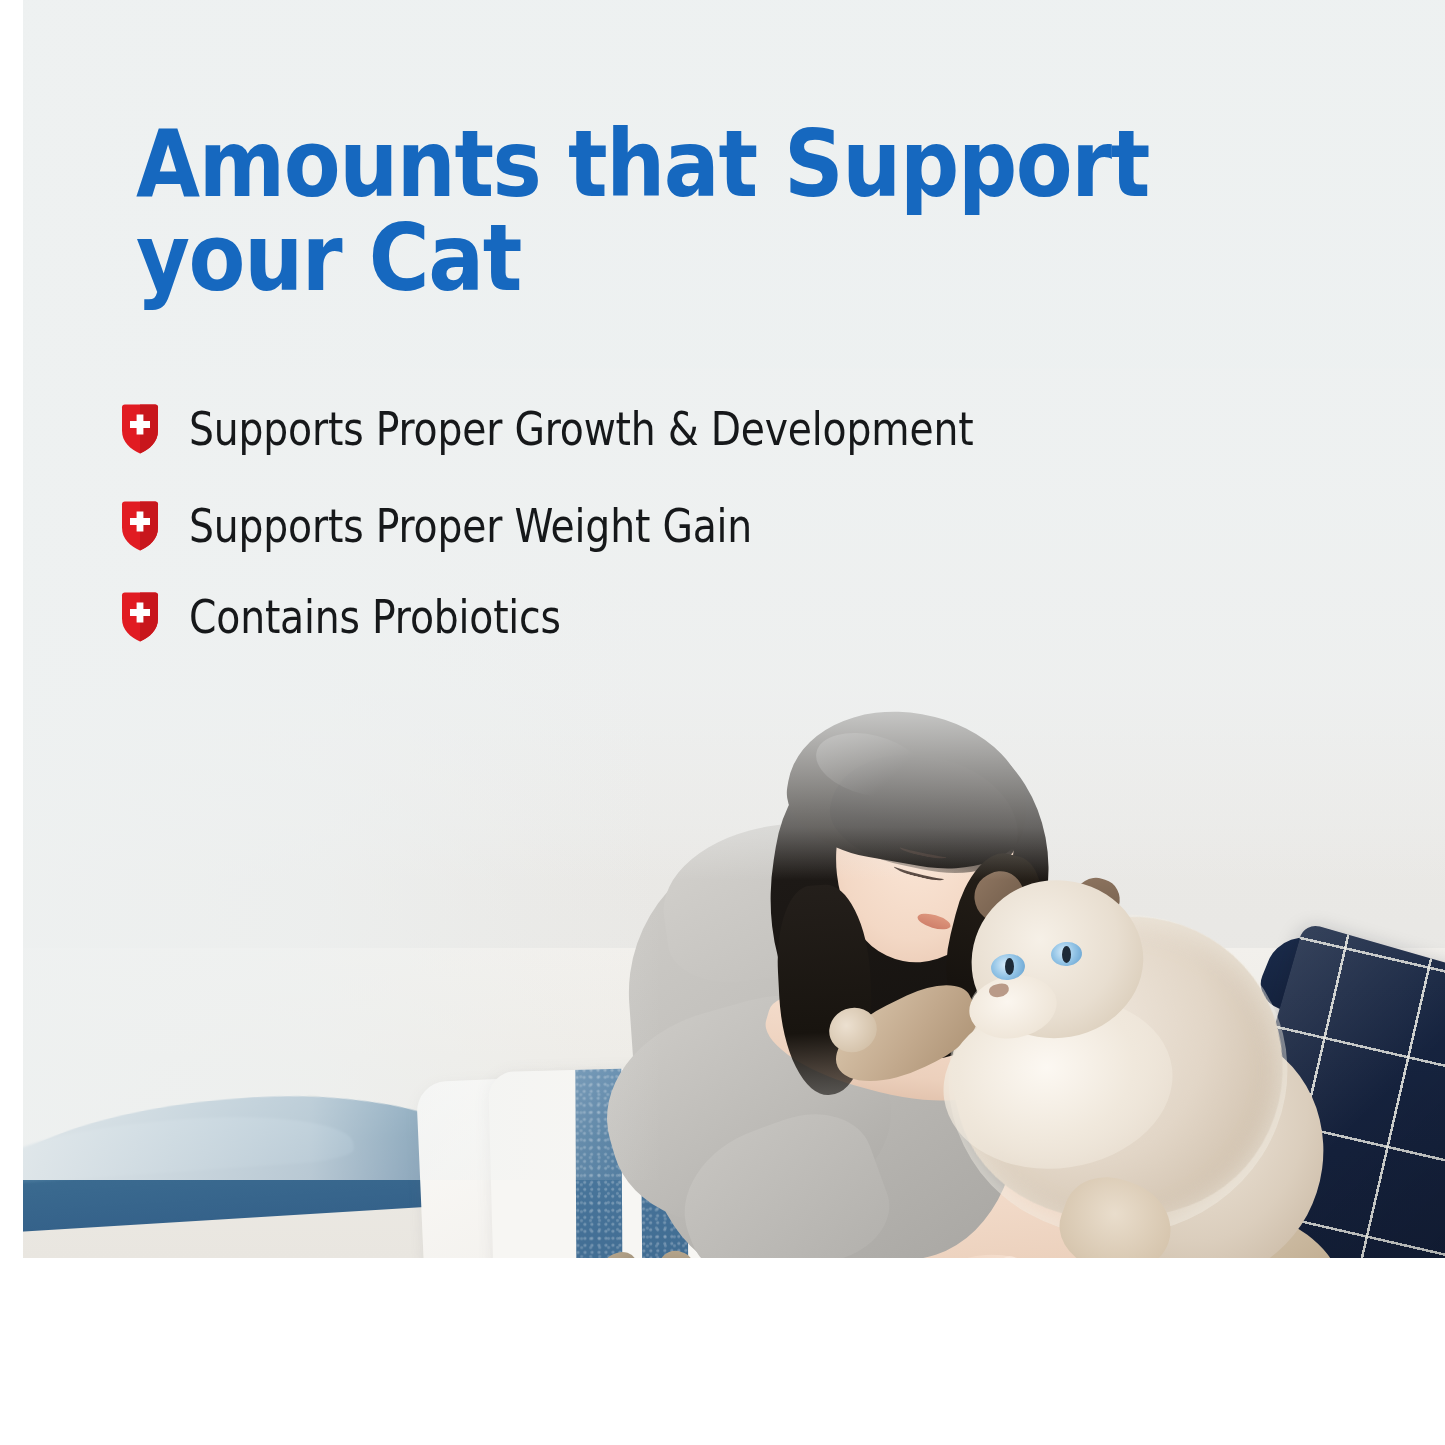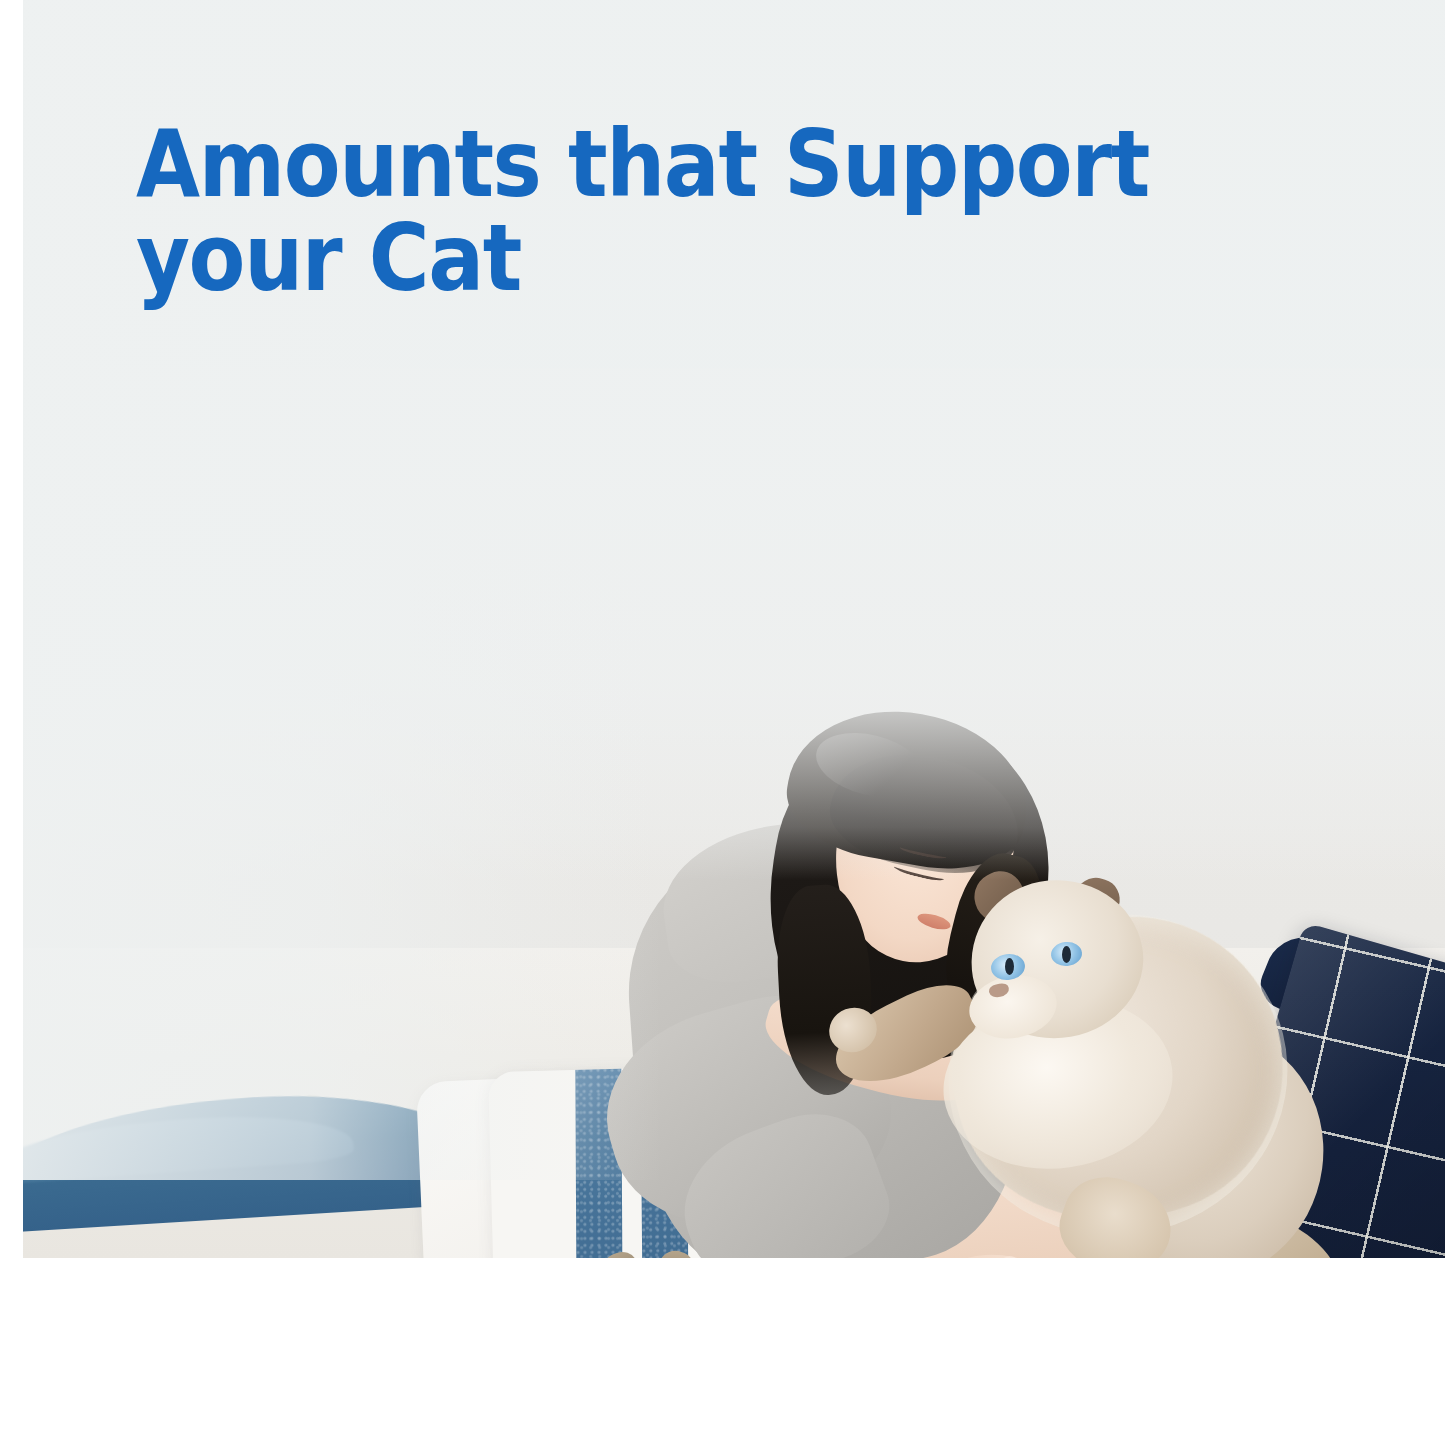--- a/index.html
+++ b/index.html
@@ -619,19 +619,49 @@
 
   <div class="content">
 
     <div class="headline">
       <div>Amounts that Support</div>
       <div>your Cat</div>
     </div>
 
     <div class="bullets">
 
-
-
-
+      <div class="bullet b1">
+        <span class="shield">
+          <svg viewBox="0 0 42 50" xmlns="http://www.w3.org/2000/svg">
+            <path d="M3 3.2 C3 1.6 4.2 0.6 5.8 0.6 L36.2 0.6 C37.8 0.6 39 1.6 39 3.2 L39 26.5 C39 38 30.5 45.6 21 49.4 C11.5 45.6 3 38 3 26.5 Z" fill="#e11b22"></path>
+            <path d="M21 49.4 C30.5 45.6 39 38 39 26.5 L39 3.2 C39 1.6 37.8 0.6 36.2 0.6 L21 0.6 Z" fill="#c8161c"></path>
+            <path d="M17.6 10.5 h6.8 v6.6 h6.6 v6.8 h-6.6 v6.6 h-6.8 v-6.6 h-6.6 v-6.8 h6.6 Z" fill="#ffffff"></path>
+          </svg>
+        </span>
+        <span class="btext">Supports Proper Growth &amp; Development</span>
+      </div>
+
+
+      <div class="bullet b3">
+        <span class="shield">
+          <svg viewBox="0 0 42 50" xmlns="http://www.w3.org/2000/svg">
+            <path d="M3 3.2 C3 1.6 4.2 0.6 5.8 0.6 L36.2 0.6 C37.8 0.6 39 1.6 39 3.2 L39 26.5 C39 38 30.5 45.6 21 49.4 C11.5 45.6 3 38 3 26.5 Z" fill="#e11b22"></path>
+            <path d="M21 49.4 C30.5 45.6 39 38 39 26.5 L39 3.2 C39 1.6 37.8 0.6 36.2 0.6 L21 0.6 Z" fill="#c8161c"></path>
+            <path d="M17.6 10.5 h6.8 v6.6 h6.6 v6.8 h-6.6 v6.6 h-6.8 v-6.6 h-6.6 v-6.8 h6.6 Z" fill="#ffffff"></path>
+          </svg>
+        </span>
+        <span class="btext">Supports Proper Weight Gain</span>
+      </div>
+
+      <div class="bullet b4">
+        <span class="shield">
+          <svg viewBox="0 0 42 50" xmlns="http://www.w3.org/2000/svg">
+            <path d="M3 3.2 C3 1.6 4.2 0.6 5.8 0.6 L36.2 0.6 C37.8 0.6 39 1.6 39 3.2 L39 26.5 C39 38 30.5 45.6 21 49.4 C11.5 45.6 3 38 3 26.5 Z" fill="#e11b22"></path>
+            <path d="M21 49.4 C30.5 45.6 39 38 39 26.5 L39 3.2 C39 1.6 37.8 0.6 36.2 0.6 L21 0.6 Z" fill="#c8161c"></path>
+            <path d="M17.6 10.5 h6.8 v6.6 h6.6 v6.8 h-6.6 v6.6 h-6.8 v-6.6 h-6.6 v-6.8 h6.6 Z" fill="#ffffff"></path>
+          </svg>
+        </span>
+        <span class="btext">Contains Probiotics</span>
+      </div>
 
     </div>
   </div>
 </div>
 
 </body></html>

